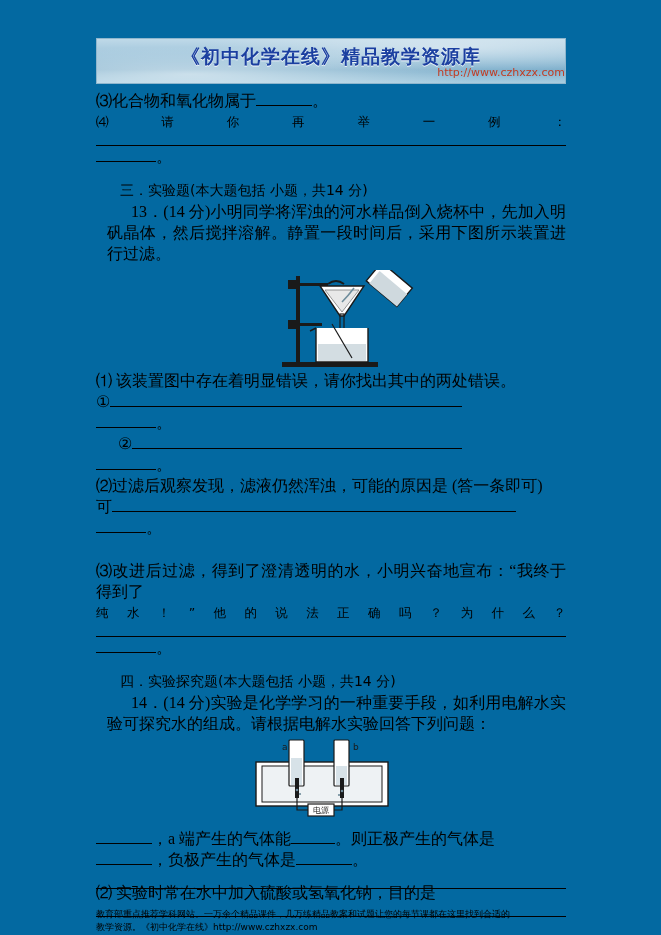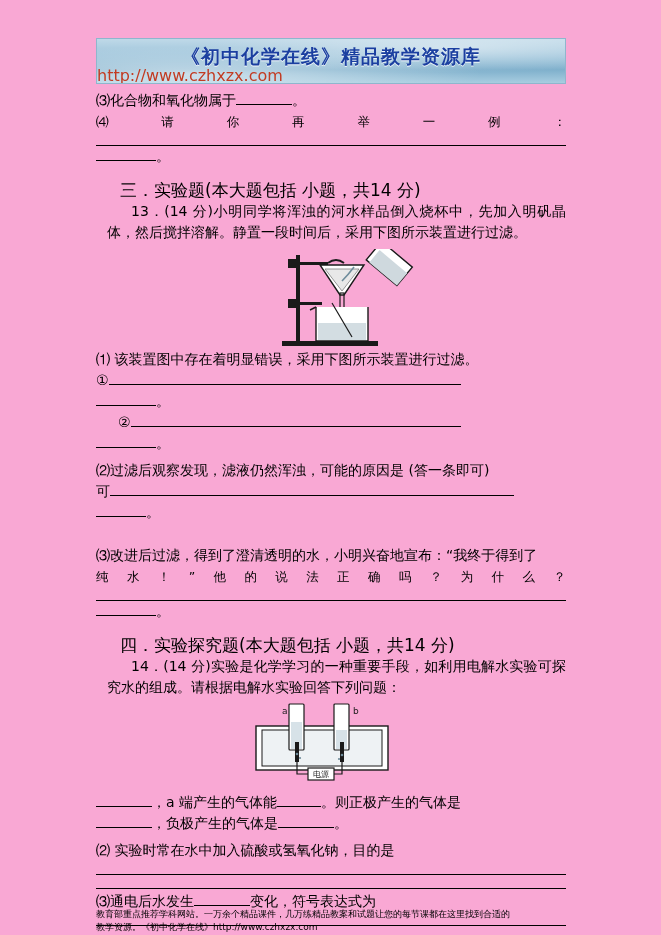--- a/index.html
+++ b/index.html
@@ -7,21 +7,21 @@
     padding: 0;
     background: #ffffff;
   }
   body {
     font-family: "DejaVu Sans", "Liberation Sans", sans-serif;
   }
   .page {
     position: relative;
     width: 661px;
     height: 935px;
-    background: #f9a8d4;
+    background: #0369a1;
     overflow: hidden;
     box-sizing: border-box;
   }
   .content {
     position: absolute;
     left: 96px;
     top: 38px;
     width: 470px;
   }
   
@@ -53,31 +53,32 @@
     font-size: 19px;
     color: #1b3fa0;
     letter-spacing: 1px;
     text-shadow: 0 1px 0 rgba(255,255,255,0.8);
   }
   .banner-url {
     position: absolute;
     left: 0;
     right: 0;
     top: 27px;
-    text-align: left;
-    font-size: 16px;
+    text-align: right;
+    font-size: 11px;
     color: #c23b22;
     font-family: "DejaVu Sans", "Liberation Sans", sans-serif;
   }
   .para {
-    font-size: 14px;
+    font-size: 16px;
     color: #000;
     line-height: 21px;
     margin: 0 0 0 0;
     text-align: justify;
+    font-family: Liberation Serif, serif;
   }
   .indent {
     text-indent: 24px;
     margin-left: 11px;
   }
   .sp-after {
     margin-top: 12px;
   }
   .rule {
     display: inline-block;
@@ -91,21 +92,21 @@
     height: 13px;
     width: 100%;
   }
   .justify-spread {
     display: flex;
     justify-content: space-between;
     font-size: 12.5px;
     line-height: 21px;
   }
   .section-title {
-    font-size: 17px;
+    font-size: 14px;
     line-height: 22px;
     text-indent: 24px;
   }
   
   .fig1 {
     position: relative;
     width: 470px;
     height: 100px;
     margin-top: 6px;
   }
@@ -199,37 +200,37 @@
 
         <path d="M220 58 L220 92 L272 92 L272 58" fill="#ffffff" stroke="#1a1a1a" stroke-width="1.4"></path>
         <path d="M222 74 L270 74 L270 91 L222 91 Z" fill="#d3dde2" stroke="none"></path>
         <path d="M220 58 L214 61" stroke="#1a1a1a" stroke-width="1.4" fill="none"></path>
 
         <line x1="236" y1="54" x2="256" y2="88" stroke="#1a1a1a" stroke-width="1.2"></line>
       </svg>
     </div>
 
 
-    <div class="para">⑴ 该装置图中存在着明显错误，采用下图所示装置进行过滤。</div>
+    <div class="para">⑴ 该装置图中存在着明显错误，请你找出其中的两处错误。</div>
 
     <div class="para">
       <span>①</span><span class="rule" style="width:352px"></span>
     </div>
     <div class="para">
       <span class="rule" style="width:60px"></span><span>。</span>
     </div>
 
     <div class="para">
       <span style="display:inline-block;width:22px"></span><span>②</span><span class="rule" style="width:330px"></span>
     </div>
     <div class="para">
       <span class="rule" style="width:60px"></span><span>。</span>
     </div>
 
-    <div class="para" style="margin-top:6px">
+    <div class="para" style="margin-top:0">
       <span>⑵过滤后观察发现，滤液仍然浑浊，可能的原因是 (答一条即可)</span>
     </div>
     <div class="para">
       <span style="display:inline-block">可</span><span class="rule" style="width:404px"></span>
     </div>
     <div class="para">
       <span class="rule" style="width:50px"></span><span>。</span>
     </div>
 
     <div class="para" style="margin-top:22px">⑶改进后过滤，得到了澄清透明的水，小明兴奋地宣布：“我终于得到了</div>
@@ -294,21 +295,21 @@
       </svg>
     </div>
 
     <div class="para">
       <span class="rule" style="width:56px"></span><span>，a 端产生的气体能</span><span class="rule" style="width:44px"></span><span>。则正极产生的气体是</span>
     </div>
     <div class="para">
       <span class="rule" style="width:56px"></span><span>，负极产生的气体是</span><span class="rule" style="width:56px"></span><span>。</span>
     </div>
 
-    <div class="para" style="margin-top:6px">
+    <div class="para" style="margin-top:12px">
       <span>⑵ 实验时常在水中加入硫酸或氢氧化钠，目的是</span>
     </div>
     <div class="rule-full"></div>
 
     <div class="para" style="margin-top:16px">
       <span>⑶通电后水发生</span><span class="rule" style="width:56px"></span><span>变化，符号表达式为</span>
     </div>
     <div class="rule-full"></div>
 
   </div>

